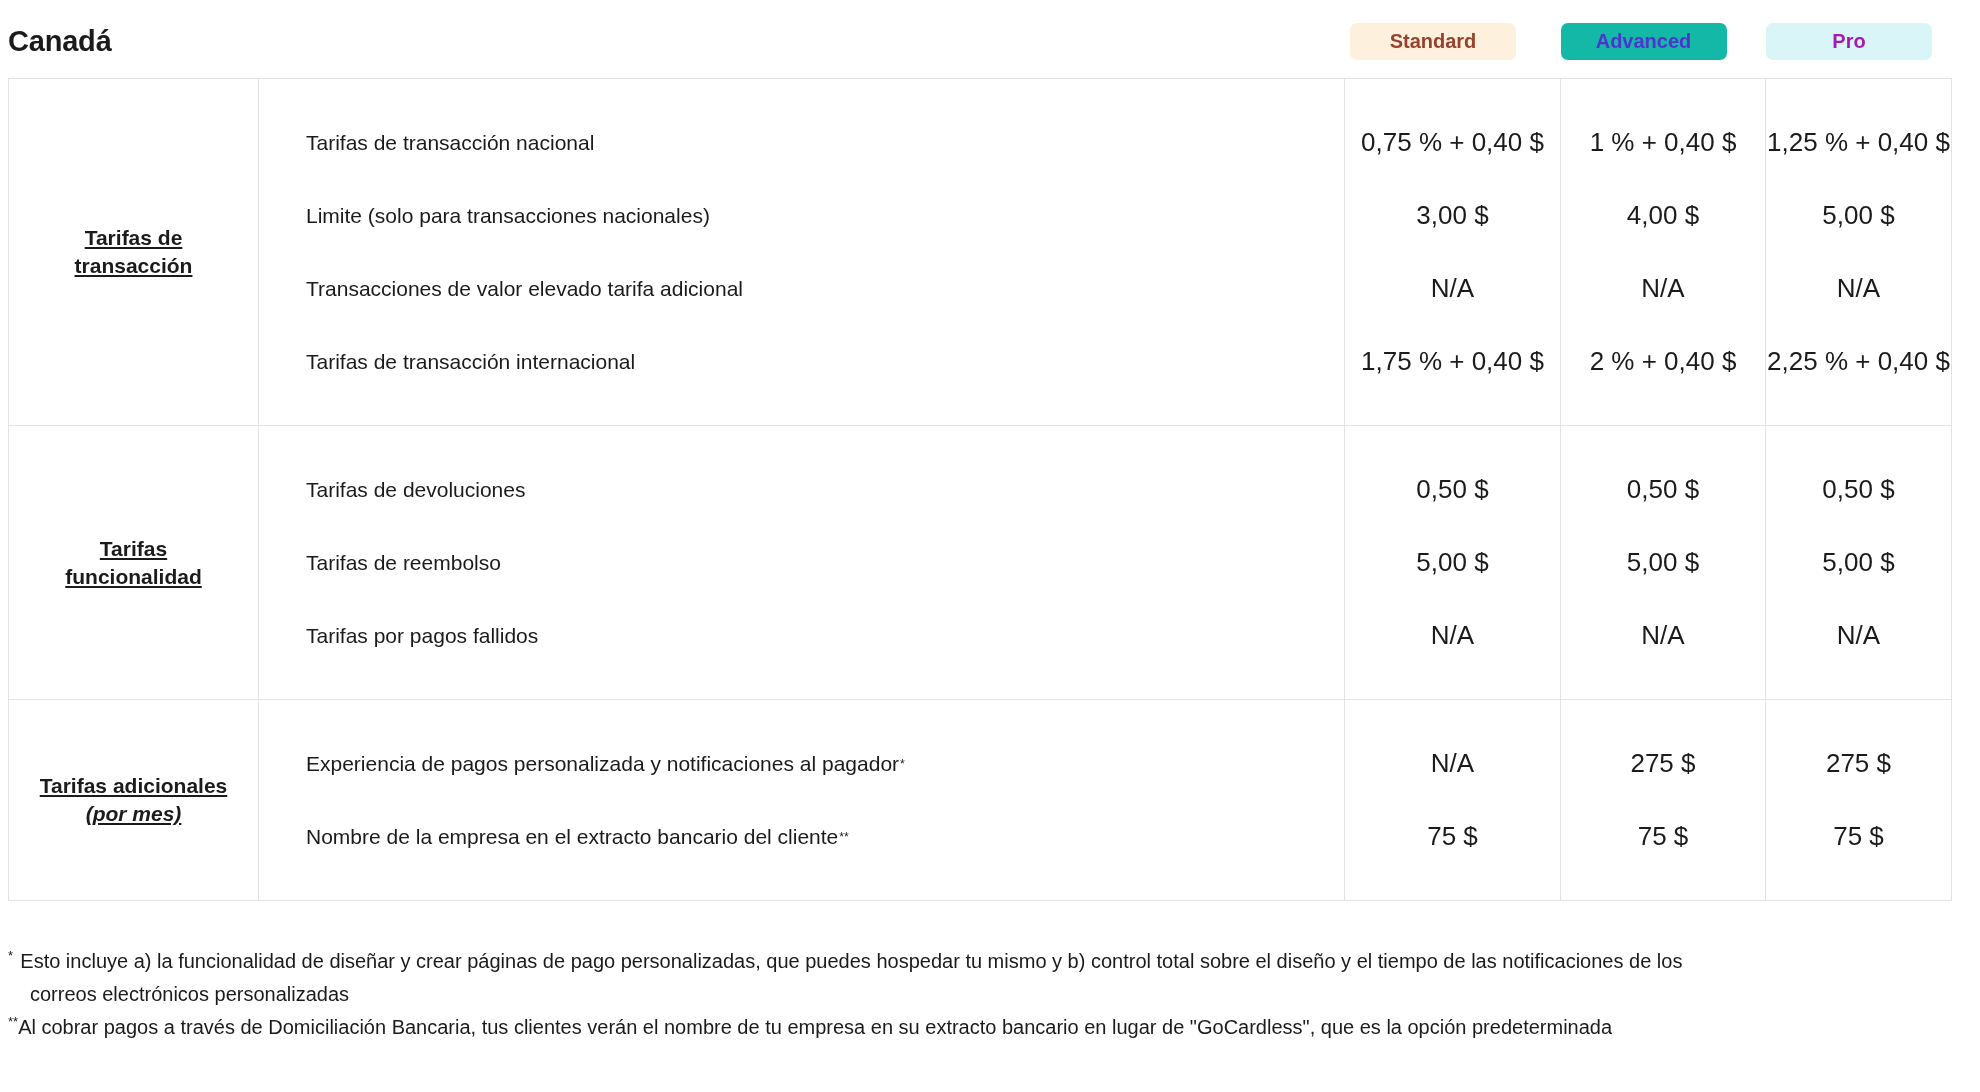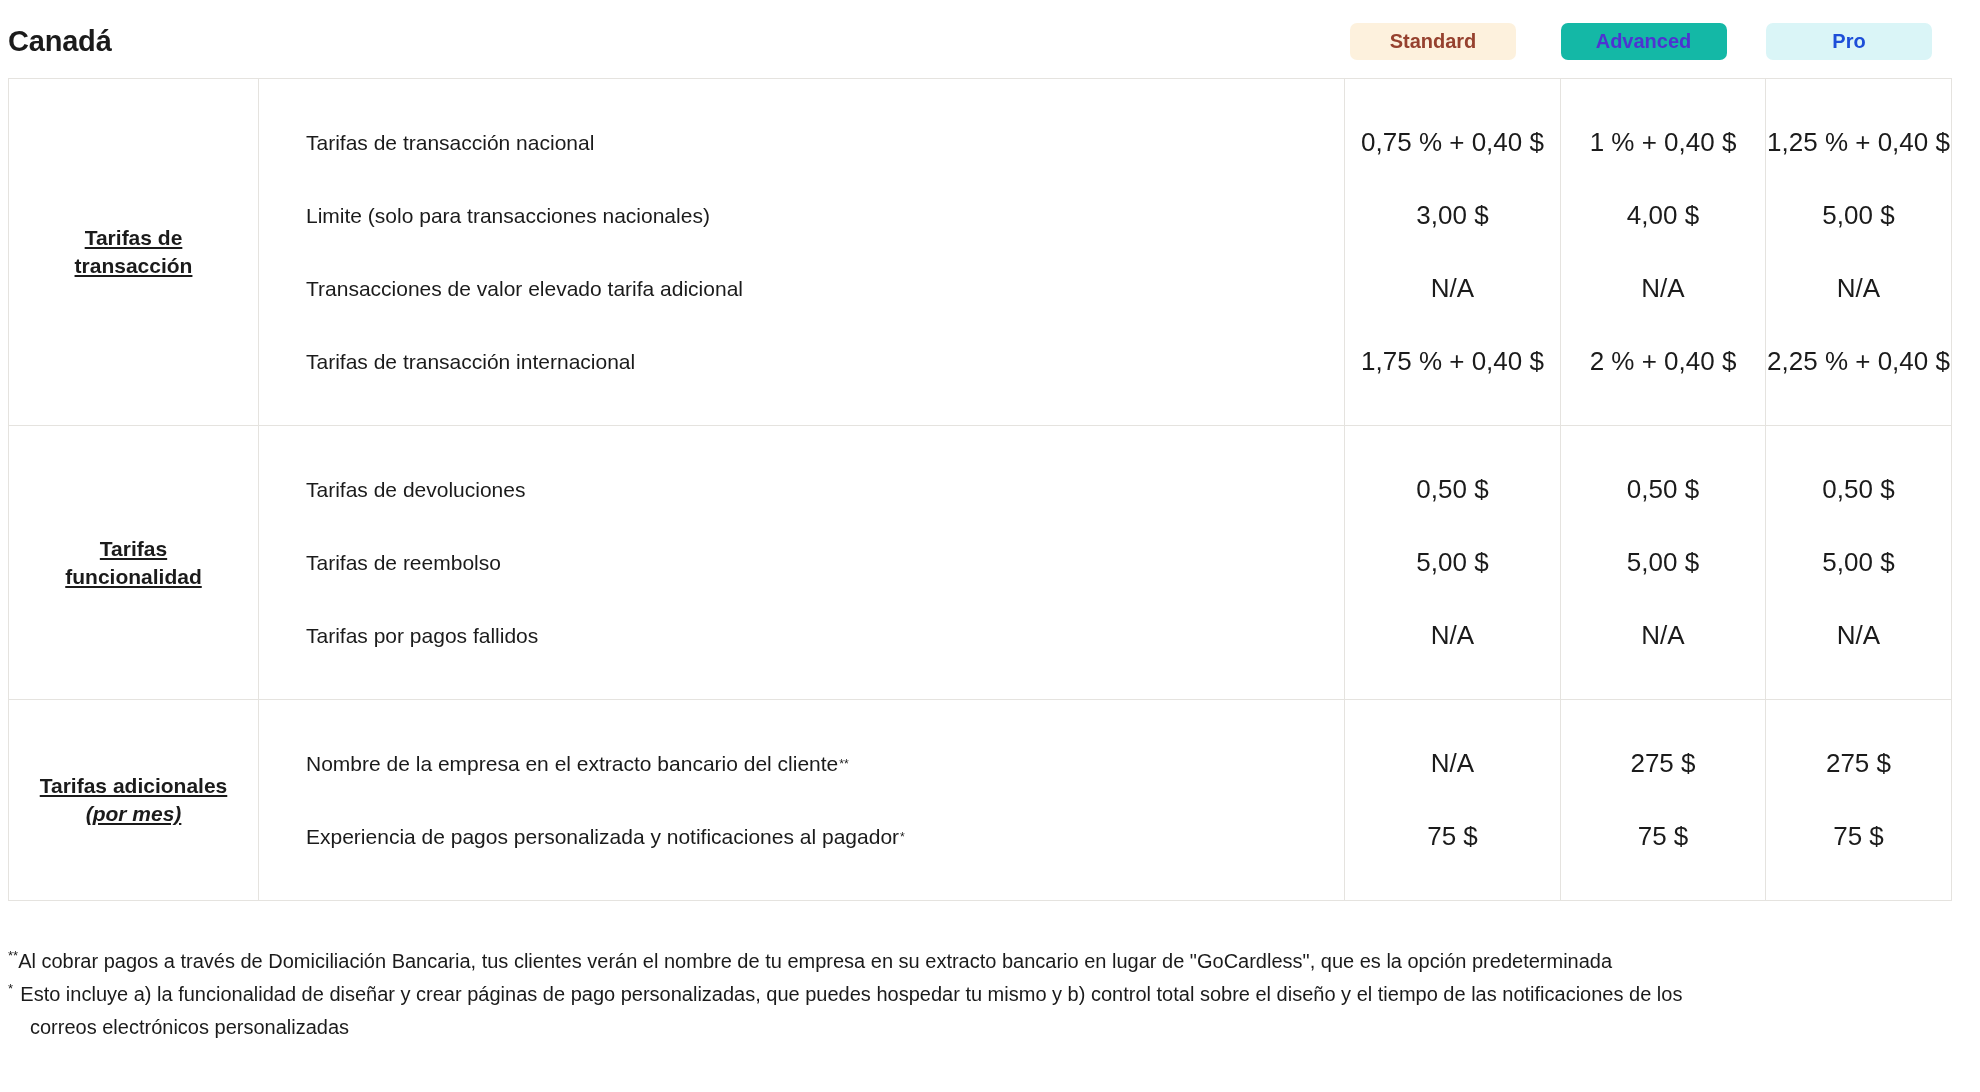--- a/index.html
+++ b/index.html
@@ -114,21 +114,21 @@
   <header class="header">
     <h1 class="page-title">Canadá</h1>
     <div class="badges">
       <div class="badge-cell">
         <span class="badge" style="background-color: rgb(253, 241, 221); color: rgb(150, 65, 46);">Standard</span>
       </div>
       <div class="badge-cell">
         <span class="badge" style="background-color: #14b8a6; color: rgb(78, 51, 209);">Advanced</span>
       </div>
       <div class="badge-cell">
-        <span class="badge" style="background-color: rgb(218, 245, 247); color: #1d4ed8;">Pro</span>
+        <span class="badge" style="background-color: rgb(218, 245, 247); color: #a21caf;">Pro</span>
       </div>
     </div>
   </header>
 
   <div class="table">
 
     <section class="group">
       <div class="group-cell">
         <div class="group-label">
           <span>Tarifas de transacción</span>
@@ -213,42 +213,42 @@
 
     <section class="group">
       <div class="group-cell">
         <div class="group-label">
           <span>Tarifas adicionales</span>
           <span class="italic">(por mes)</span>
         </div>
       </div>
       <div class="features-cell">
         <div class="frow">
+            <span>Experiencia de pagos personalizada y notificaciones al pagador</span>
+            <sup class="fsup">*</sup>
+          </div>
+        <div class="frow">
             <span>Nombre de la empresa en el extracto bancario del cliente</span>
             <sup class="fsup">**</sup>
           </div>
-        <div class="frow">
-            <span>Experiencia de pagos personalizada y notificaciones al pagador</span>
-            <sup class="fsup">*</sup>
-          </div>
       </div>
       <div class="value-col">
         <div class="vrow">N/A</div>
         <div class="vrow">75 $</div>
       </div>
       <div class="value-col">
         <div class="vrow">275 $</div>
         <div class="vrow">75 $</div>
       </div>
       <div class="value-col">
         <div class="vrow">275 $</div>
         <div class="vrow">75 $</div>
       </div>
     </section>
 
   </div>
 
   <div class="footnotes">
+    <div class="footnote"><sup class="fnmark">*  </sup><span>Esto incluye a) la funcionalidad de diseñar y crear páginas de pago personalizadas, que puedes hospedar tu mismo y b) control total sobre el diseño y el tiempo de las notificaciones de los correos electrónicos personalizadas</span></div>
     <div class="footnote"><sup class="fnmark">**</sup><span>Al cobrar pagos a través de Domiciliación Bancaria, tus clientes verán el nombre de tu empresa en su extracto bancario en lugar de "GoCardless", que es la opción predeterminada</span></div>
-    <div class="footnote"><sup class="fnmark">*  </sup><span>Esto incluye a) la funcionalidad de diseñar y crear páginas de pago personalizadas, que puedes hospedar tu mismo y b) control total sobre el diseño y el tiempo de las notificaciones de los correos electrónicos personalizadas</span></div>
   </div>
 
 </div>
 
 </body></html>

